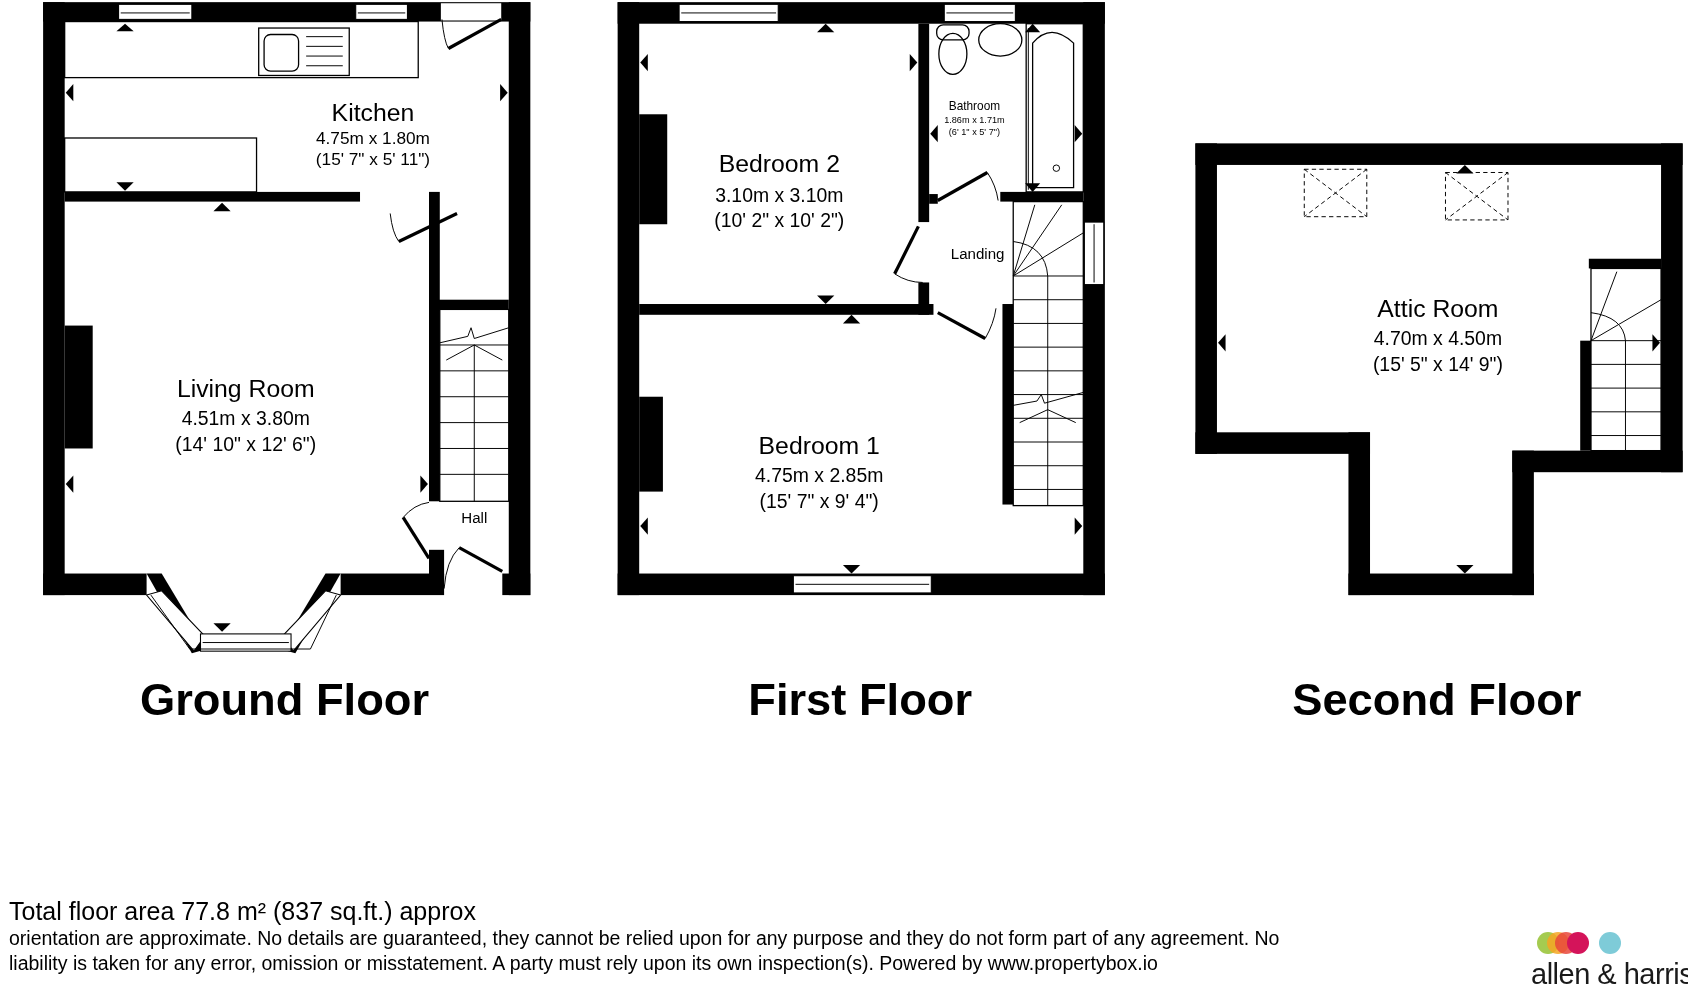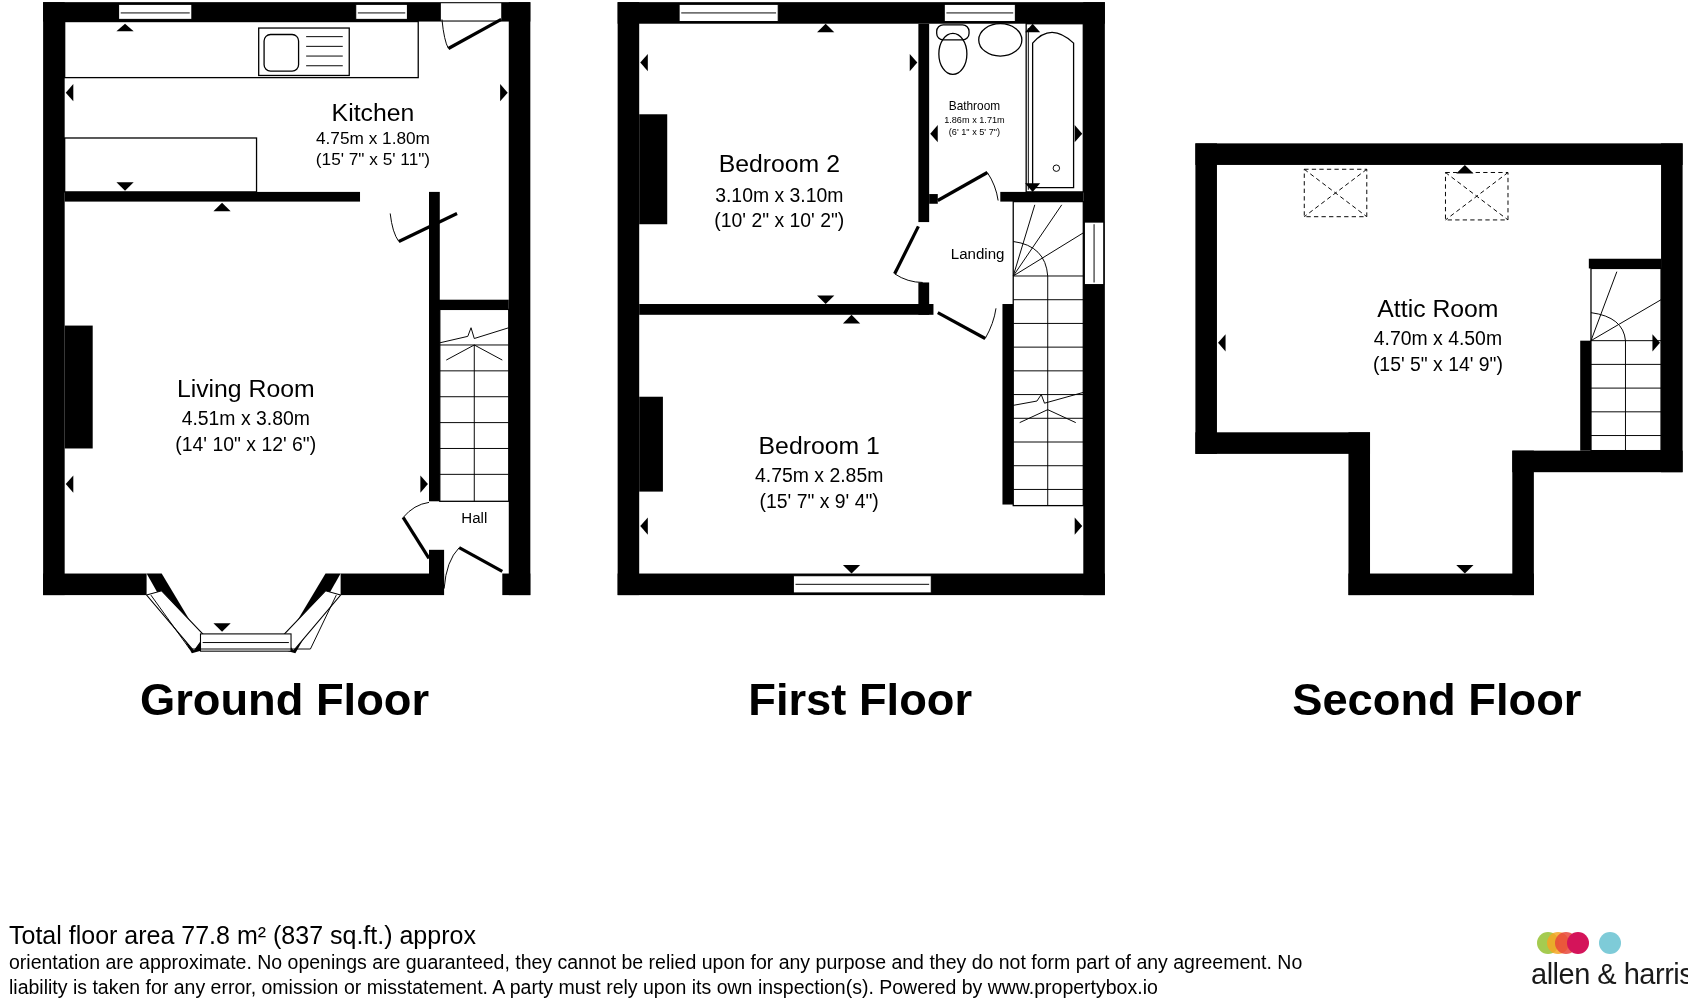--- a/index.html
+++ b/index.html
@@ -12,21 +12,21 @@
   .door { stroke: #000; fill: none; stroke-width: 3; }
   .win { fill: #fff; stroke: #000; stroke-width: 1; }
   .arrow { fill: #000; }
   .dash { stroke: #000; fill: none; stroke-width: 0.9; stroke-dasharray: 4 3; }
   .room-name { font-family: "Liberation Sans", sans-serif; font-size: 23px; text-anchor: middle; }
   .room-dim { font-family: "Liberation Sans", sans-serif; font-size: 18px; text-anchor: middle; }
   .small-name { font-family: "Liberation Sans", sans-serif; font-size: 14px; text-anchor: middle; }
   .tiny-name { font-family: "Liberation Sans", sans-serif; font-size: 11px; text-anchor: middle; }
   .tiny-dim { font-family: "Liberation Sans", sans-serif; font-size: 8.5px; text-anchor: middle; }
   .floor-label { font-family: "Liberation Sans", sans-serif; font-size: 42px; font-weight: bold; text-anchor: middle; }
-  .footer { position: absolute; left: 9px; top: 920px; width: 1420px; }
+  .footer { position: absolute; left: 9px; top: 896px; width: 1420px; }
   .total { font-size: 25px; line-height: 30px; margin: 0; }
   .disclaimer { font-size: 19.5px; line-height: 24.5px; margin: 0; }
   .logo { position: absolute; left: 1531px; top: 932px; width: 180px; height: 70px; }
   .dots { position: relative; height: 24px; }
   .dot { position: absolute; top: 0; width: 22px; height: 22px; border-radius: 50%; }
   .logo-text { font-size: 29px; letter-spacing: -0.5px; color: #1a1a1a; margin-top: 2px; }
 </style>
 </head>
 <body>
 
@@ -249,21 +249,21 @@
     <text class="room-dim" x="1334" y="344">(15' 5" x 14' 9")</text>
   </g>
 
   <text class="floor-label" x="264" y="663">Ground Floor</text>
   <text class="floor-label" x="798" y="663">First Floor</text>
   <text class="floor-label" x="1333" y="663">Second Floor</text>
 </svg>
 
 <div class="footer">
   <p class="total">Total floor area 77.8 m² (837 sq.ft.) approx</p>
-  <p class="disclaimer">orientation are approximate. No openings are guaranteed, they cannot be relied upon for any purpose and they do not form part of any agreement. No</p>
+  <p class="disclaimer">orientation are approximate. No details are guaranteed, they cannot be relied upon for any purpose and they do not form part of any agreement. No</p>
   <p class="disclaimer">liability is taken for any error, omission or misstatement. A party must rely upon its own inspection(s). Powered by www.propertybox.io</p>
 </div>
 
 <div class="logo">
   <div class="dots">
     <span class="dot" style="left:6px;background:#9bc53d;opacity:0.9"></span>
     <span class="dot" style="left:16px;background:#f5a623;opacity:0.85"></span>
     <span class="dot" style="left:24px;background:#e8473a;opacity:0.85"></span>
     <span class="dot" style="left:36px;background:#d4145a"></span>
     <span class="dot" style="left:68px;background:#7ecbd8"></span>

